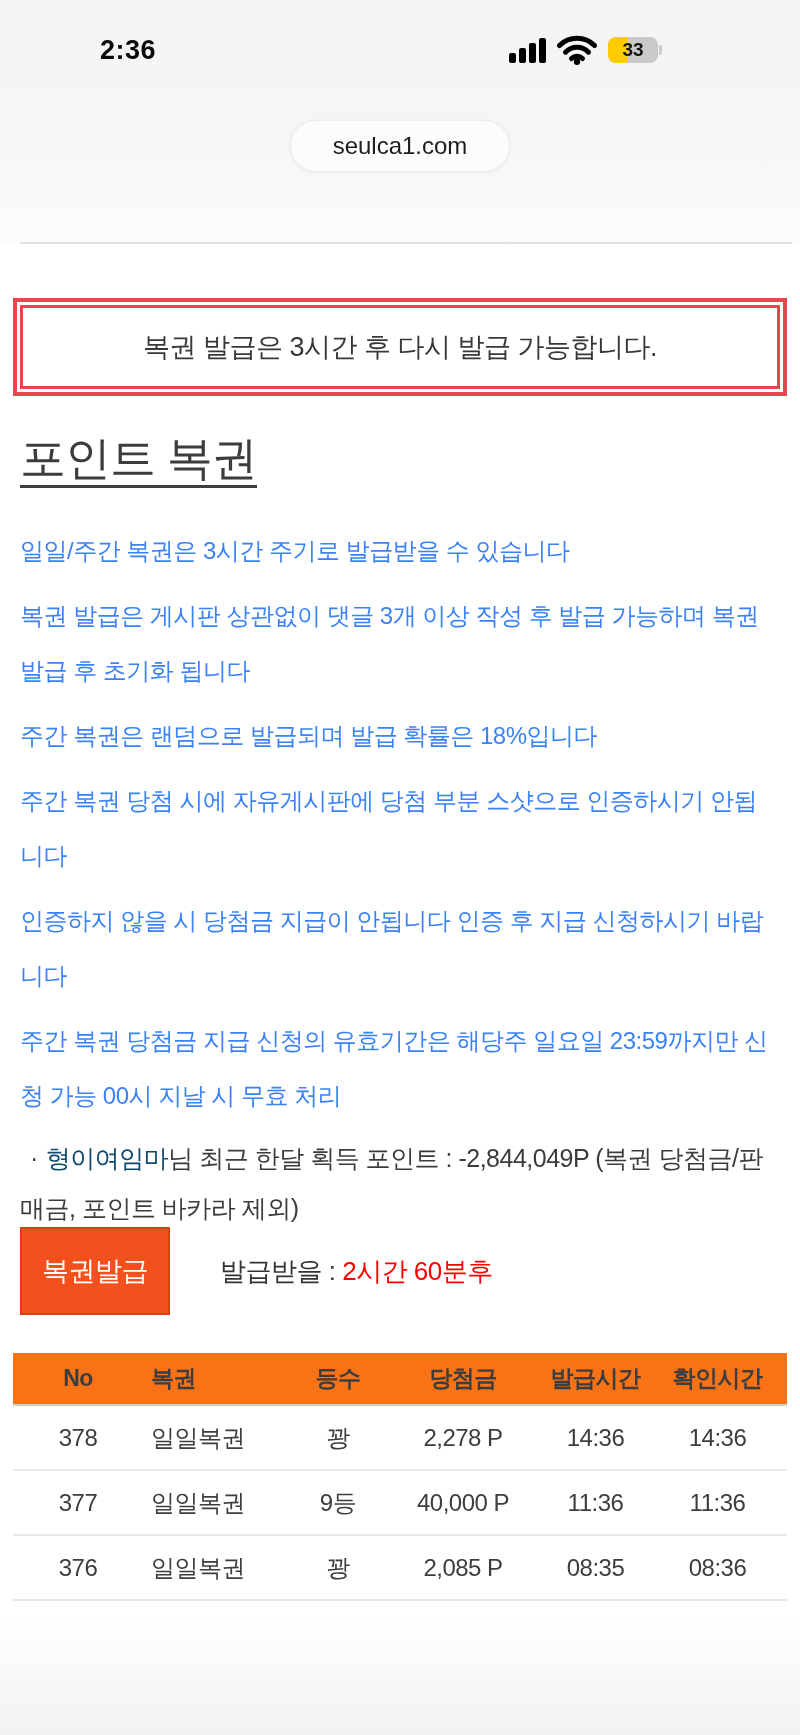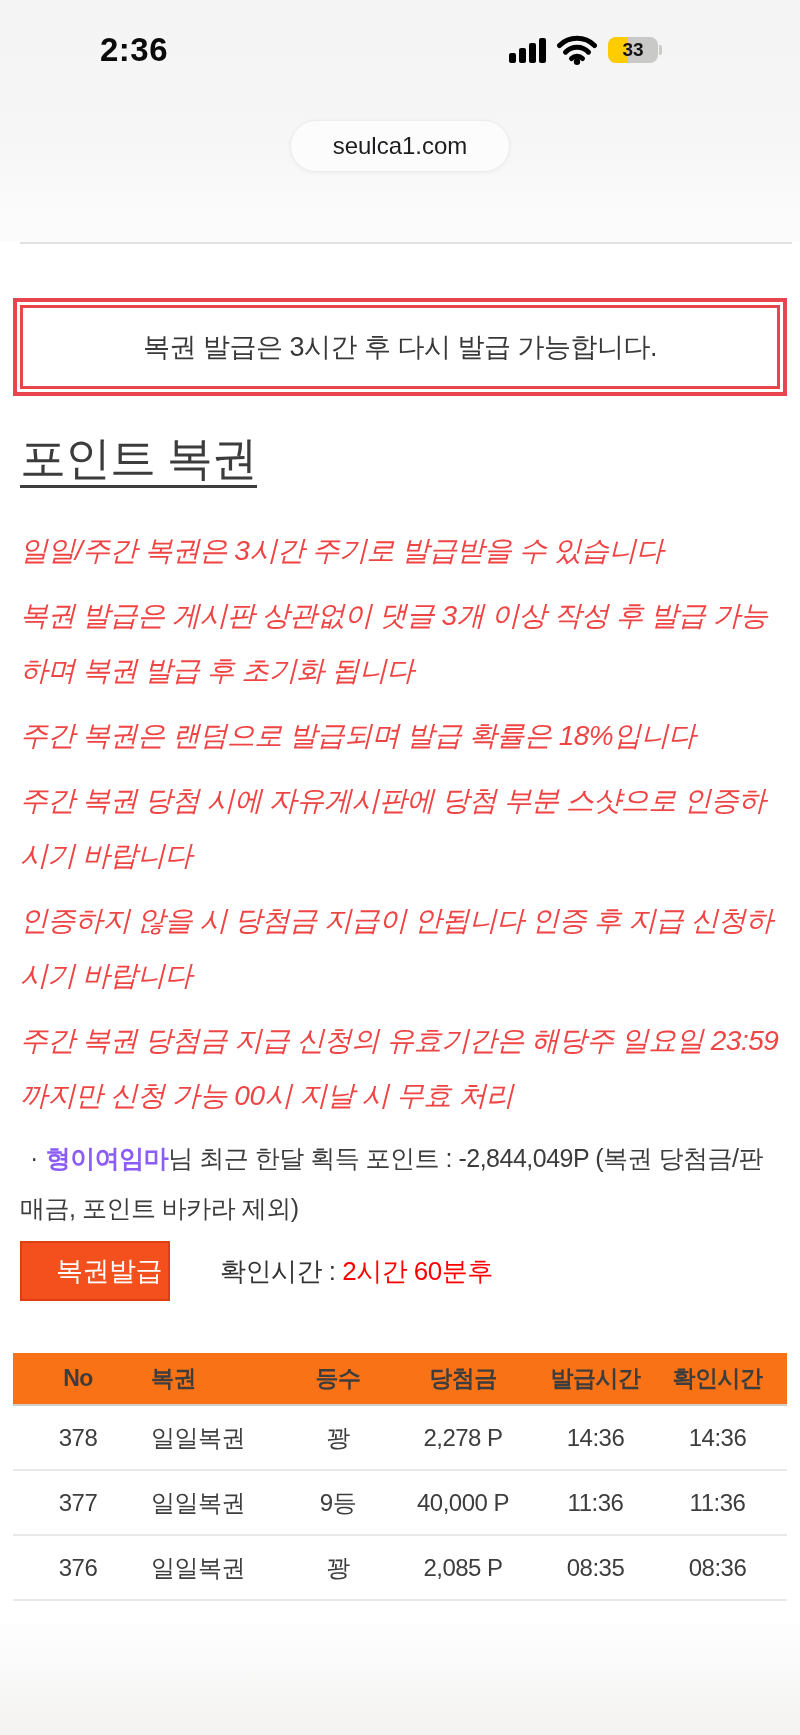--- a/index.html
+++ b/index.html
@@ -12,21 +12,21 @@
 
   
   .top-chrome{
     height:242px;
     background:linear-gradient(180deg,#f4f4f5 0%,#f6f6f7 55%,#fcfcfd 100%);
   }
   .status-row{
     display:flex; justify-content:space-between; align-items:center;
     padding:30px 138px 0 100px; height:70px;
   }
-  .status-time{ font-size:33px; font-weight:700; color:#0b0b0b; letter-spacing:.5px; }
+  .status-time{ font-size:27px; font-weight:700; color:#0b0b0b; letter-spacing:.5px; }
   .status-icons{ display:flex; align-items:center; gap:11px; }
   .sig{ display:flex; align-items:flex-end; gap:3px; height:26px; }
   .sig i{ display:block; width:7px; background:#000; border-radius:2px; }
   .sig i:nth-child(1){height:10px;} .sig i:nth-child(2){height:15px;}
   .sig i:nth-child(3){height:20px;} .sig i:nth-child(4){height:25px;}
   .wifi svg{ display:block; }
   .battery{ position:relative; display:flex; align-items:center; }
   .battery .shell{
     position:relative; width:50px; height:26px; border-radius:8px;
     background:#c9c9c7; overflow:hidden;
@@ -60,37 +60,36 @@
   
   .page-title{
     display:inline-block; margin:38px 0 0 20px;
     font-size:46px; line-height:48px; font-weight:500; color:#3c3c3c;
     border-bottom:3px solid #3d3d3d; padding-bottom:3px; letter-spacing:-1px;
   }
 
   
   .paragraphs{ margin:35px 20px 0; }
   .paragraphs p{
-    margin:0 0 10px; font-size:28px; font-weight:500; line-height:55px;
-    color:#ef4444; letter-spacing:-.5px;font-style:italic;
+    margin:0 0 10px; font-size:24px; font-weight:500; line-height:55px;
+    color:#3b82f6; letter-spacing:-.5px;
   }
 
   .user-line{
     margin:10px 20px 0; font-size:25px; line-height:50px; color:#3c3c3c; letter-spacing:-.5px;
   }
   .user-line .bullet{ padding:0 8px 0 10px; }
-  .user-line .username{ font-weight:700; color:#8b5cf6;text-align:center; }
+  .user-line .username{ font-weight:400; color:#0c4a6e;text-align:center; }
 
   
   .action-row{ display:flex; align-items:center; margin:4px 0 0 20px; height:68px; }
   .issue-btn{
-    width:150px; height:60px; background:#f4501e; border:2px solid #dd3f12;
+    width:150px; height:88px; background:#f4501e; border:2px solid #dd3f12;
     color:#fff; font-size:27px; letter-spacing:-.5px; cursor:pointer;
     font-family:Liberation Sans, sans-serif;
-    text-align:right;
   }
   .next-lottery{ margin-left:50px; font-size:26px; color:#333; letter-spacing:-.5px; }
   .next-time{ color:#ff0000; }
 
   
   table.history{
     margin:48px 13px 0; width:774px; border-collapse:collapse; table-layout:fixed;
     font-size:24px; color:#3d3d3d; letter-spacing:-.5px;
   }
   table.history th{
@@ -153,30 +152,30 @@
 <div class="notice">
   <div class="notice-inner">복권 발급은 3시간 후 다시 발급 가능합니다.</div>
 </div>
 
 <h1 class="page-title">포인트 복권</h1>
 
 <div class="paragraphs">
     <p>일일/주간 복권은 3시간 주기로 발급받을 수 있습니다</p>
     <p>복권 발급은 게시판 상관없이 댓글 3개 이상 작성 후 발급 가능하며 복권 발급 후 초기화 됩니다</p>
     <p>주간 복권은 랜덤으로 발급되며 발급 확률은 18%입니다</p>
-    <p>주간 복권 당첨 시에 자유게시판에 당첨 부분 스샷으로 인증하시기 바랍니다</p>
+    <p>주간 복권 당첨 시에 자유게시판에 당첨 부분 스샷으로 인증하시기 안됩니다</p>
     <p>인증하지 않을 시 당첨금 지급이 안됩니다 인증 후 지급 신청하시기 바랍니다</p>
     <p>주간 복권 당첨금 지급 신청의 유효기간은 해당주 일요일 23:59까지만 신청 가능 00시 지날 시 무효 처리</p>
   </div>
 
 <div class="user-line"><span class="bullet">·</span><span class="username">형이여임마</span><span>님 최근 한달 획득 포인트 : -2,844,049P (복권 당첨금/판매금, 포인트 바카라 제외)</span></div>
 
 <div class="action-row">
   <button class="issue-btn">복권발급</button>
-  <div class="next-lottery"><span>확인시간 : </span><span class="next-time">2시간 60분후</span></div>
+  <div class="next-lottery"><span>발급받을 : </span><span class="next-time">2시간 60분후</span></div>
 </div>
 
 <table class="history">
   <colgroup>
       <col class="c1">
       <col class="c2">
       <col class="c3">
       <col class="c4">
       <col class="c5">
       <col class="c6">

